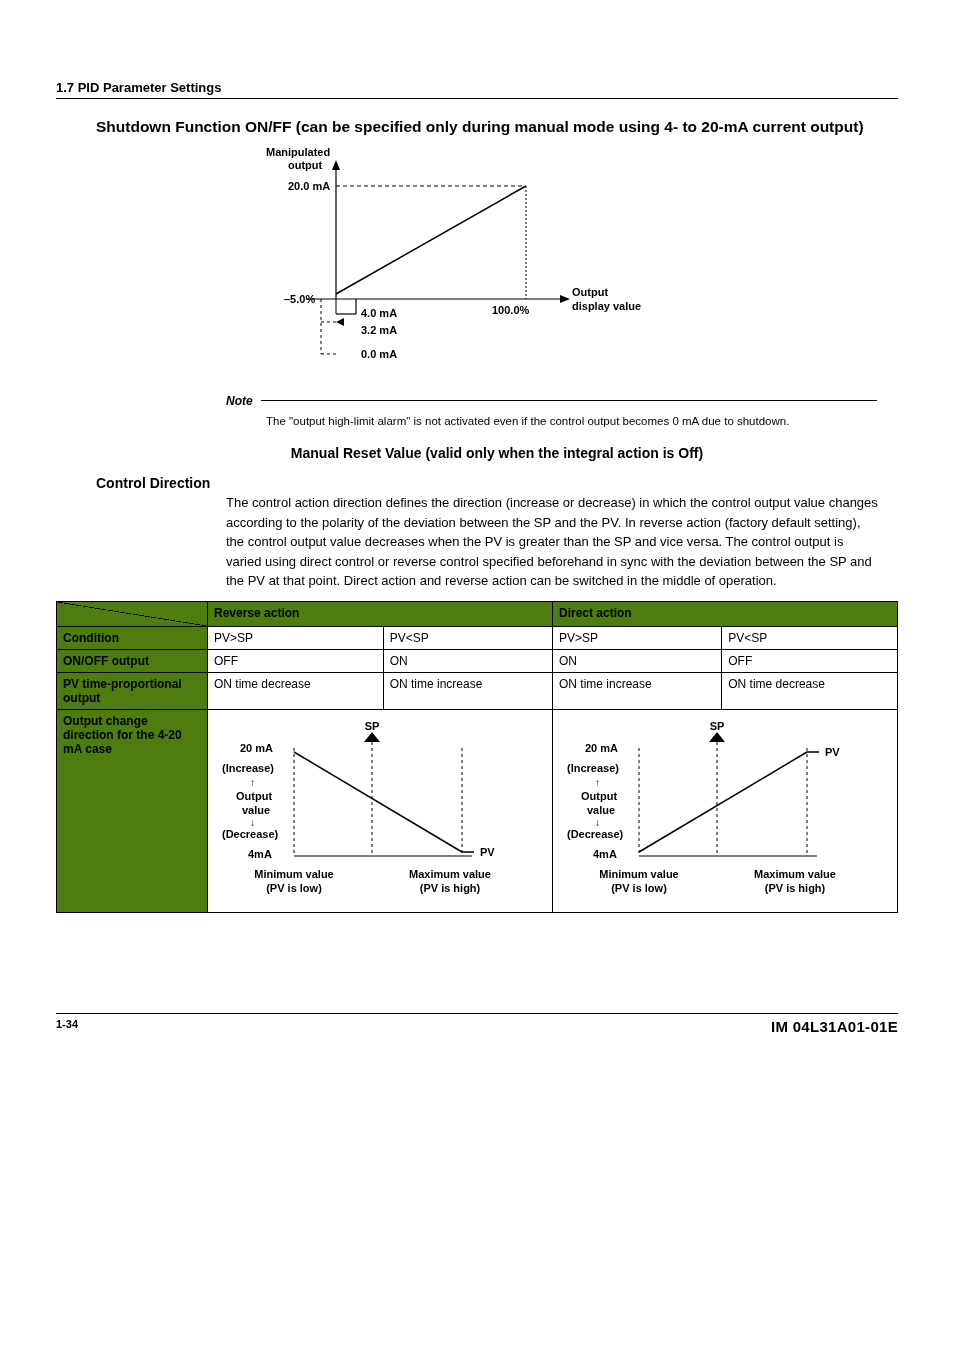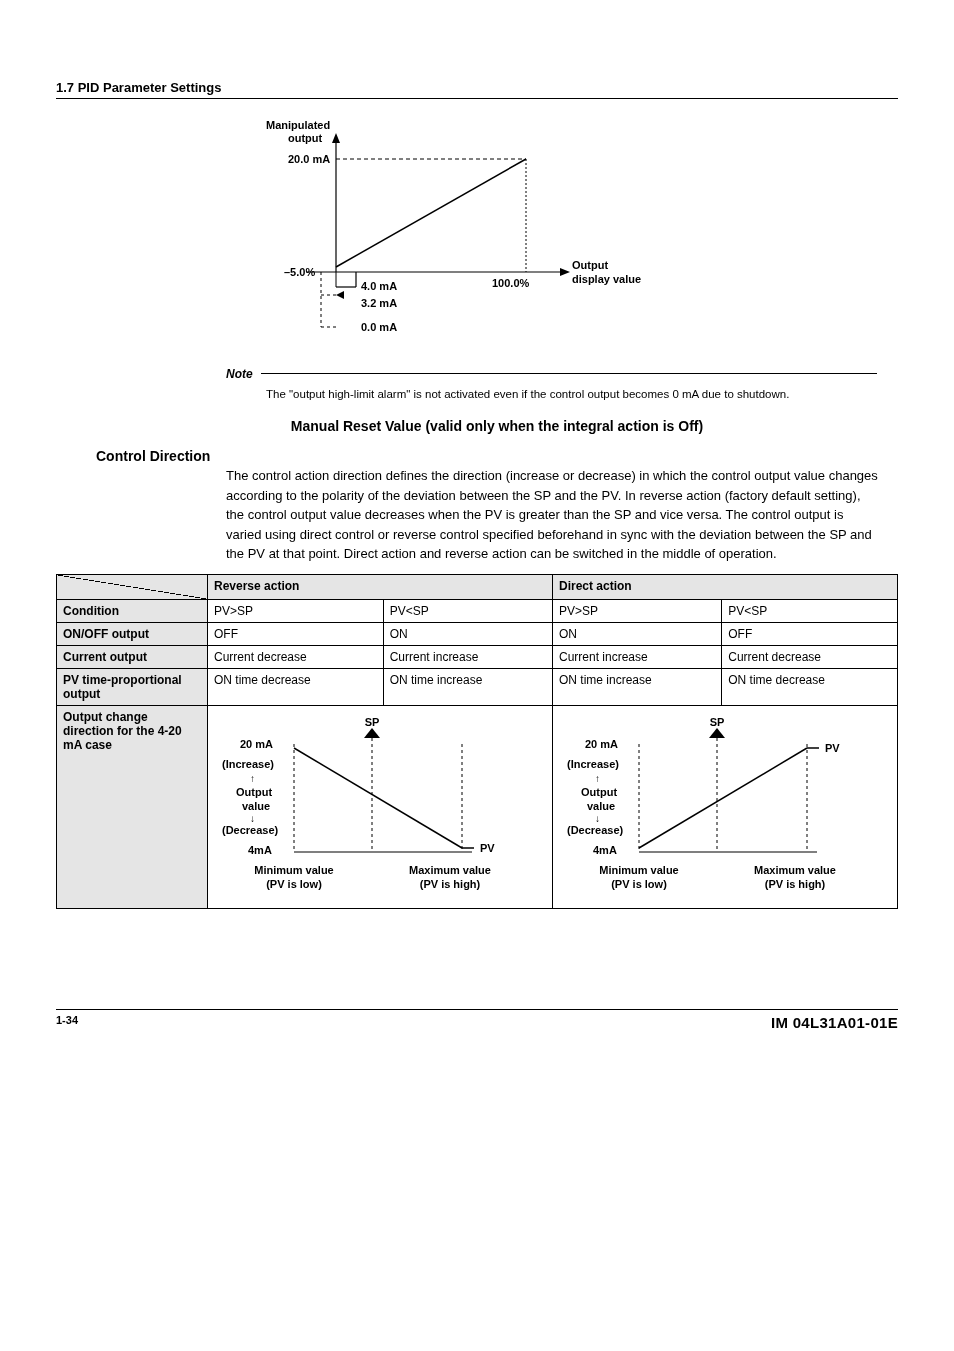--- a/index.html
+++ b/index.html
@@ -78,21 +78,21 @@
     font-size: 12px;
   }
   table.action-table th, table.action-table td {
     border: 1px solid #000;
     padding: 4px 6px;
     text-align: left;
     vertical-align: top;
   }
   table.action-table th {
     font-weight: bold;
-    background: #e5e5e5;
+    background: #4d7c0f;
   }
   .diag-cell {
     padding: 0 !important;
     position: relative;
     height: 24px;
     width: 150px;
   }
   .diag-cell::after {
     content: "";
     position: absolute;
@@ -110,20 +110,21 @@
   }
   .footer .right { font-size: 15px; font-weight: bold; letter-spacing: .3px;}
   .chart-cell-svg { display:block; }
 </style>
 </head>
 <body>
 
 <div class="page">
   <div class="section-header">1.7  PID Parameter Settings</div>
 
+  <div class="title-main">Shutdown Function ON/FF (can be specified only during manual mode using 4- to 20-mA current output)</div>
 
   <div class="chart-wrap">
     <svg width="460" height="235" viewBox="0 0 460 235">
 
       <text x="40" y="12" font-size="11" font-weight="bold"><tspan>Manipulated</tspan></text>
       <text x="62" y="25" font-size="11" font-weight="bold"><tspan>output</tspan></text>
 
       <line x1="110" y1="20" x2="110" y2="155" stroke="#000" stroke-width="1.2"></line>
       <polygon points="110,16 106,26 114,26" fill="#000"></polygon>
 
@@ -179,27 +180,20 @@
       <td>PV&lt;SP</td>
       <td>PV&gt;SP</td>
       <td>PV&lt;SP</td>
     </tr>
     <tr>
       <th>ON/OFF output</th>
       <td>OFF</td>
       <td>ON</td>
       <td>ON</td>
       <td>OFF</td>
-    </tr>
-    <tr>
-      <th>Current output</th>
-      <td>Current decrease</td>
-      <td>Current increase</td>
-      <td>Current increase</td>
-      <td>Current decrease</td>
     </tr>
     <tr>
       <th>PV time-proportional output</th>
       <td>ON time decrease</td>
       <td>ON time increase</td>
       <td>ON time increase</td>
       <td>ON time decrease</td>
     </tr>
     <tr>
       <th style="vertical-align:top">Output change direction for the 4-20 mA case</th>

